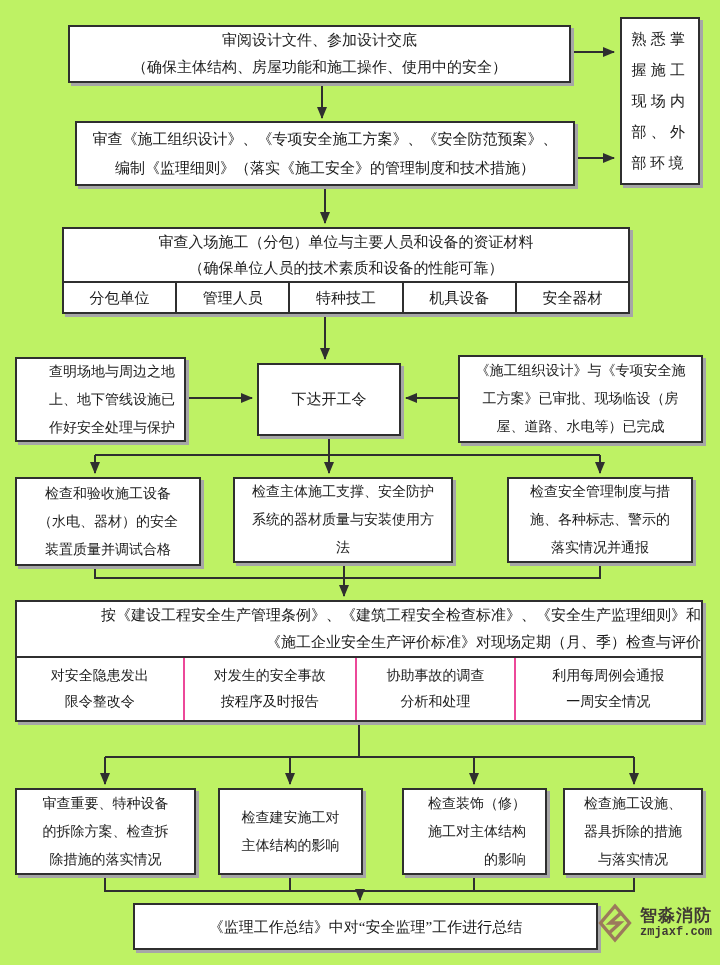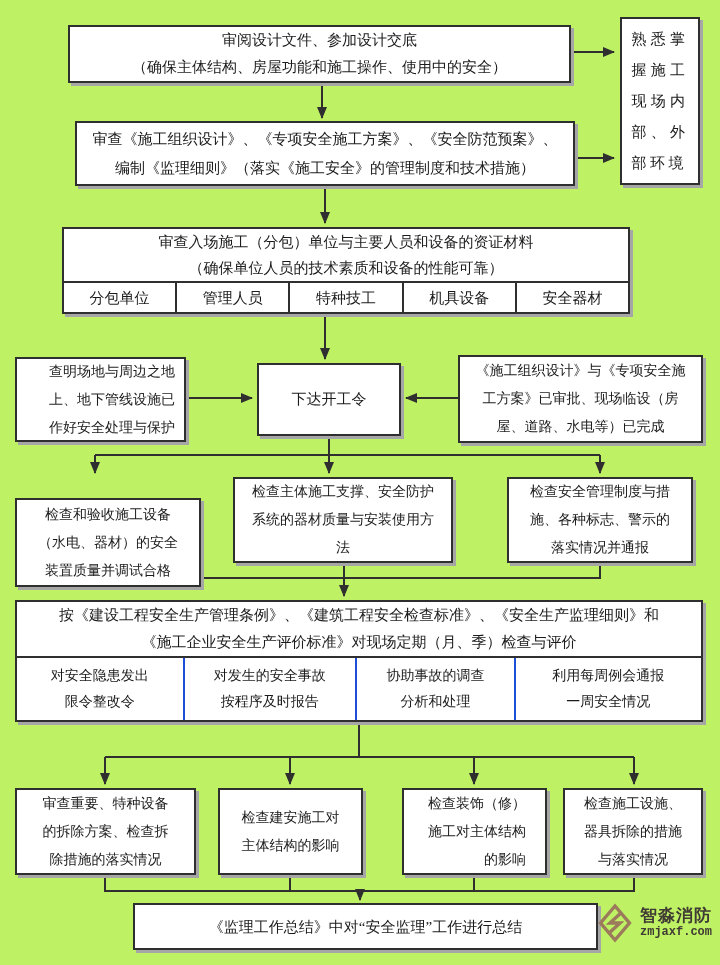--- a/index.html
+++ b/index.html
@@ -28,32 +28,32 @@
   #b-qual .trow{display:flex;border-top:2px solid #2f2f2f;height:33px;width:100%;box-sizing:border-box;}
   #b-qual .trow .cell{flex:1;display:flex;align-items:center;justify-content:center;font-size:15px;}
   #b-qual .trow .cell + .cell{border-left:2px solid #2f2f2f;}
   
   #b-site{left:15px;top:357px;width:171px;height:85px;}
   #b-site span{width:131px;margin-left:23px;}
   #b-start{left:257px;top:363px;width:144px;height:73px;font-size:15px;line-height:33px;}
   #b-approval{left:458px;top:355px;width:245px;height:88px;}
   #b-approval span{width:212px;}
   
-  #b-chk0{left:15px;top:477px;width:186px;height:89px;margin-top:21px;}
+  #b-chk0{left:15px;top:477px;width:186px;height:89px;}
   #b-chk0 span{width:141px;}
   #b-chk1{left:233px;top:477px;width:220px;height:86px;}
   #b-chk1 span{width:190px;}
   #b-chk2{left:507px;top:477px;width:186px;height:86px;}
   #b-chk2 span{width:152px;}
   
   #b-insp{left:15px;top:600px;width:688px;height:122px;padding:0;justify-content:flex-start;}
-  #b-insp .thead{flex:1;display:flex;flex-direction:column;justify-content:center;font-size:15px;line-height:27px;width:100%;}
+  #b-insp .thead{flex:1;display:flex;flex-direction:column;justify-content:center;font-size:15px;line-height:27px;width:100%;align-items:flex-end;}
   #b-insp .trow{display:flex;border-top:2px solid #2f2f2f;height:64px;width:100%;box-sizing:border-box;}
   #b-insp .trow .cell{display:flex;flex-direction:column;align-items:center;justify-content:center;font-size:14px;line-height:26px;}
-  #b-insp .trow .cell + .cell{border-left:2px solid #1d4ed8;}
+  #b-insp .trow .cell + .cell{border-left:2px solid #ec4899;}
   #b-insp .c0{flex:168;} #b-insp .c1{flex:173;} #b-insp .c2{flex:159;} #b-insp .c3{flex:188;}
   
   #b-d0{left:15px;top:788px;width:181px;height:87px;}
   #b-d0 span{width:133px;}
   #b-d1{left:218px;top:788px;width:145px;height:87px;}
   #b-d1 span{width:103px;}
   #b-d2{left:402px;top:788px;width:145px;height:87px;text-align:right;}
   #b-d2 span{width:103px;}
   #b-d3{left:563px;top:788px;width:140px;height:87px;}
   #b-d3 span{width:100px;}

